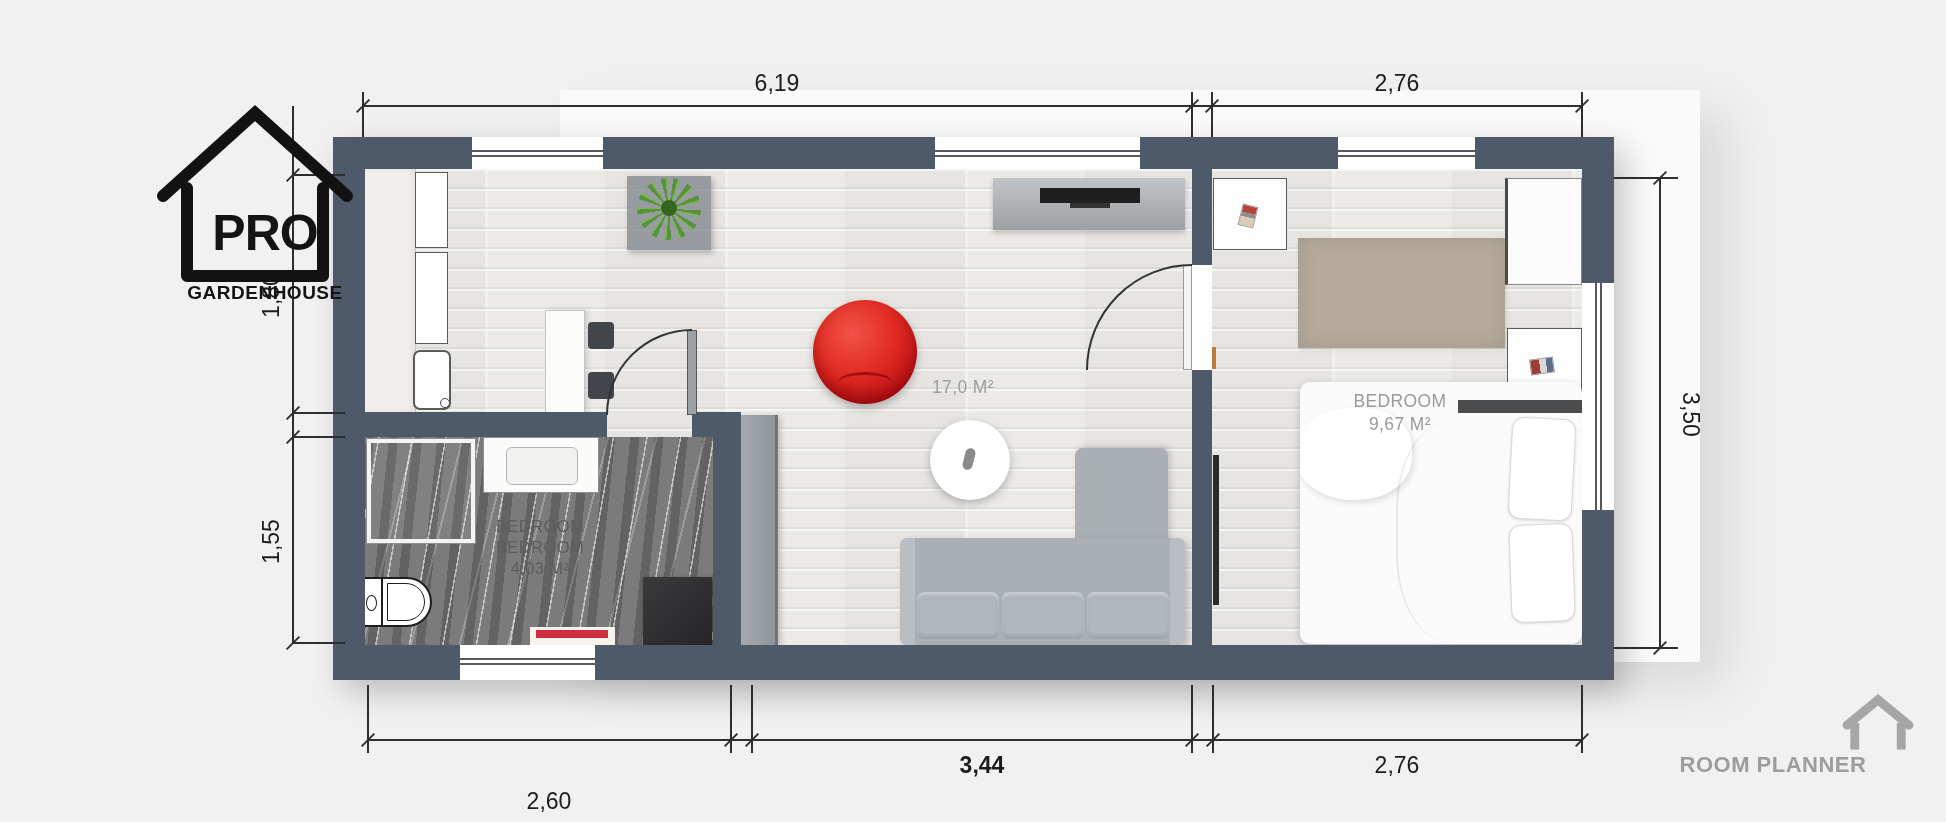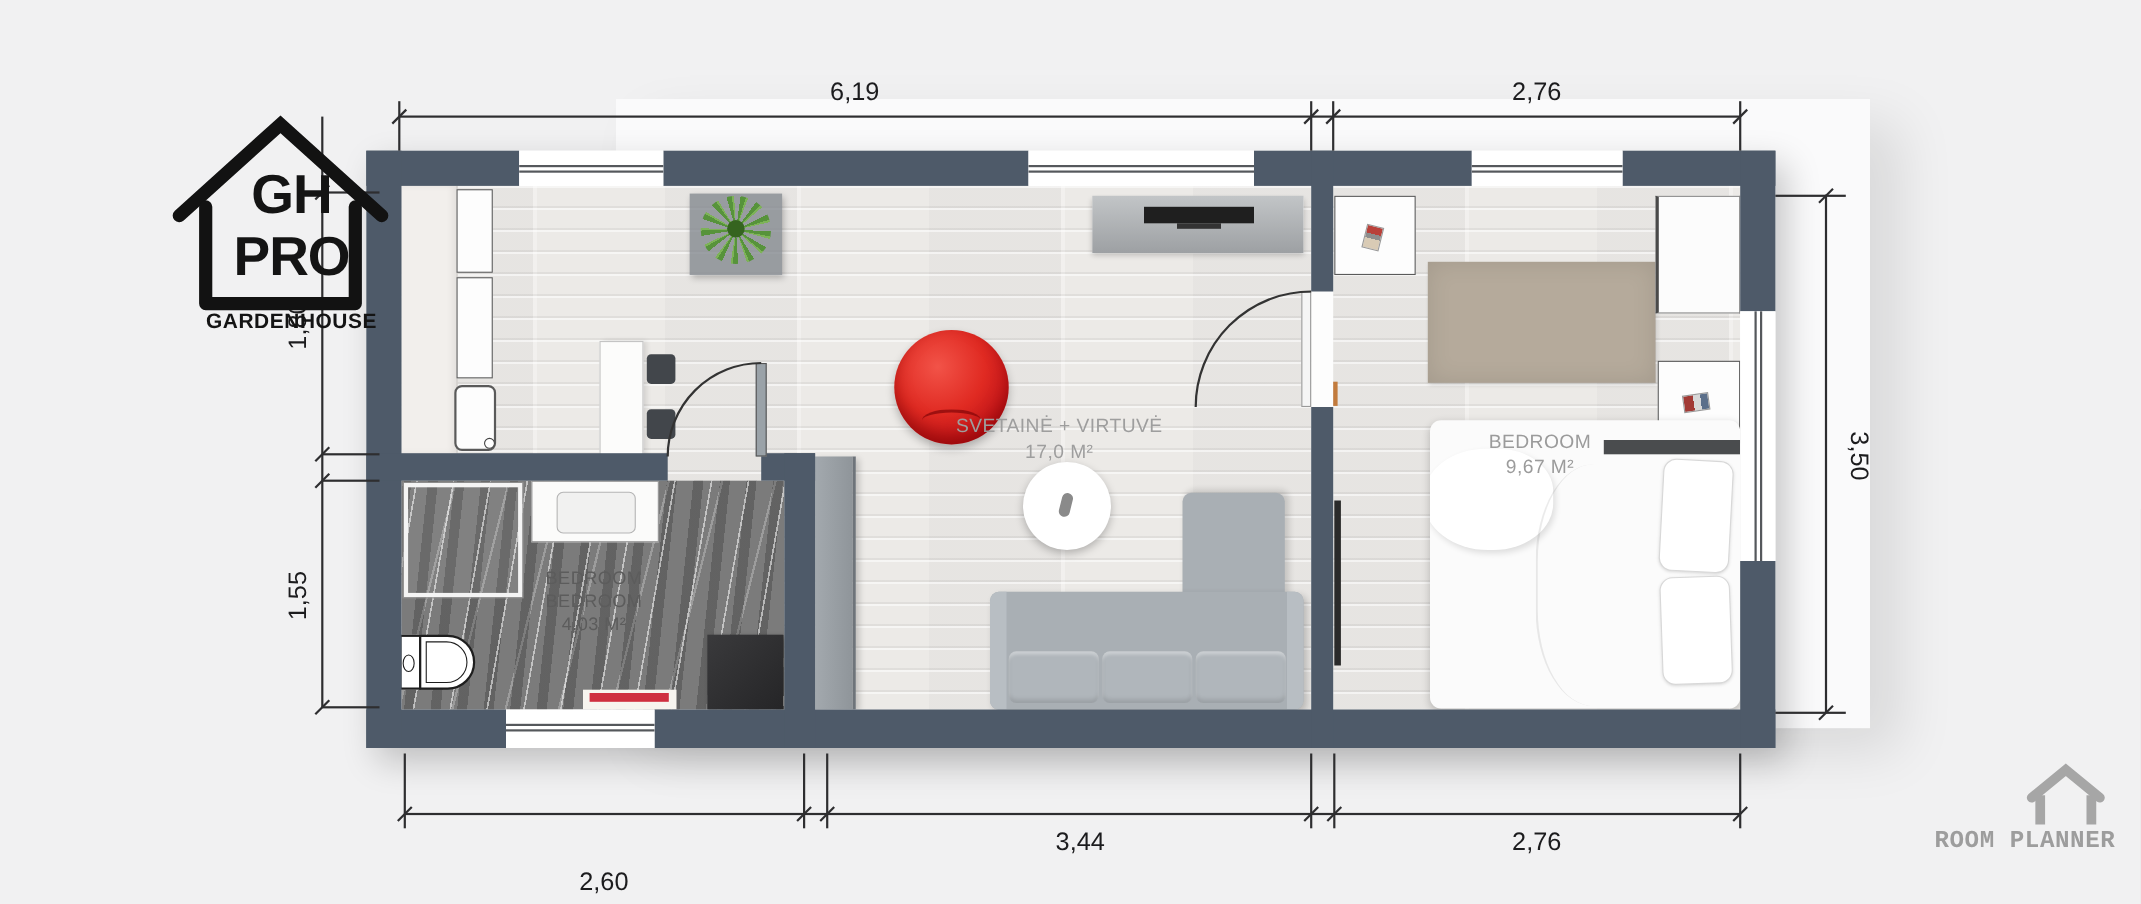--- a/index.html
+++ b/index.html
@@ -25,21 +25,21 @@
   
   .dl{background:#2e2e30;}
   .tick{width:18px;height:2px;background:#2e2e30;transform:rotate(-45deg);}
   .dimlab{font-size:23px;color:#1c1c1e;text-align:center;width:90px;}
   .room-label{text-align:center;letter-spacing:.4px;}
   
   .whitebox{background:#fdfdfd;border:1.5px solid #5a5a5a;box-sizing:border-box;}
   .cushion{position:absolute;background:#b0b6bb;border-radius:7px;box-shadow:inset 0 3px 3px rgba(255,255,255,.35), inset 0 -3px 4px rgba(0,0,0,.12);}
   .pillow{position:absolute;background:#ffffff;border:1px solid #d8d8d8;border-radius:12px;box-shadow:0 1px 3px rgba(0,0,0,.15);}
   .logo-text{color:#141414;text-align:center;font-weight:800;}
-  .wm{color:#9d9d9d;text-align:right;font-family:Liberation Mono, monospace;}
+  .wm{color:#9d9d9d;text-align:center;}
 </style>
 </head>
 <body>
 
 <div class="canvas">
 
   <div class="abs backdrop" style="left:560px;top:90px;width:1140px;height:572px;"></div>
   <div class="abs bshadow" style="left:333px;top:137px;width:1281px;height:543px;"></div>
 
   <div class="abs wood" style="left:365px;top:169px;width:827px;height:476px;"></div>
@@ -133,21 +133,20 @@
   <div class="abs win win-v" style="left:1582px;top:283px;width:32px;height:227px;"></div>
 
   <div class="abs" style="left:687px;top:330px;width:10px;height:85px;background:#9aa2a8;border:1px solid #555;box-sizing:border-box;"></div>
   <div class="abs" style="left:1183px;top:265px;width:9px;height:105px;background:#f5f5f5;border:1px solid #999;box-sizing:border-box;"></div>
   <svg class="abs" style="left:0;top:0;" width="1946" height="822" viewBox="0 0 1946 822">
     <path d="M 607 415 A 85 85 0 0 1 692 330" fill="none" stroke="#333" stroke-width="2"></path>
     <path d="M 1192 265 A 105 105 0 0 0 1087 370" fill="none" stroke="#333" stroke-width="2"></path>
   </svg>
 
   <div class="abs room-label" style="left:803px;top:376px;width:320px;font-size:17.5px;line-height:23px;color:#9e9e9e;">
-    <div>SVETAINĖ + VIRTUVĖ</div>
     <div>17,0 M²</div>
   </div>
   <div class="abs room-label" style="left:450px;top:516px;width:180px;font-size:16.5px;line-height:21px;color:#5c5c5c;">
     <div>BEDROOM</div>
     <div>BEDROOM</div>
     <div>4,03 M²</div>
   </div>
   <div class="abs room-label" style="left:1280px;top:390px;width:240px;font-size:17.5px;line-height:23px;color:#9b9b9b;">
     <div>BEDROOM</div>
     <div>9,67 M²</div>
@@ -194,31 +193,30 @@
   <div class="abs tick" style="left:284px;top:412px;"></div>
   <div class="abs tick" style="left:284px;top:436px;"></div>
   <div class="abs tick" style="left:284px;top:642px;"></div>
 
   <div class="abs tick" style="left:1651px;top:177px;"></div>
   <div class="abs tick" style="left:1651px;top:647px;"></div>
 
   <div class="abs dimlab" style="left:732px;top:70px;">6,19</div>
   <div class="abs dimlab" style="left:1352px;top:70px;">2,76</div>
   <div class="abs dimlab" style="left:504px;top:752px;margin-top:36px;">2,60</div>
-  <div class="abs dimlab" style="left:937px;top:752px;">3,44</div>
+  <div class="abs dimlab" style="left:937px;top:752px;font-weight:bold;">3,44</div>
   <div class="abs dimlab" style="left:1352px;top:752px;">2,76</div>
   <div class="abs dimlab" style="left:226px;top:282px;transform:rotate(-90deg);">1,80</div>
   <div class="abs dimlab" style="left:226px;top:528px;transform:rotate(-90deg);">1,55</div>
   <div class="abs dimlab" style="left:1645px;top:401px;transform:rotate(90deg);">3,50</div>
 
   <svg class="abs" style="left:143px;top:86px;" width="224" height="200" viewBox="0 0 224 200">
     <path d="M20 110 L112 27 L204 110" fill="none" stroke="#121212" stroke-width="12" stroke-linecap="round"></path>
     <path d="M44 102 L44 190 L180 190 L180 102" fill="none" stroke="#121212" stroke-width="12" stroke-linecap="round" stroke-linejoin="round"></path>
   </svg>
-  <div class="abs logo-text" style="left:170px;top:148px;width:190px;font-size:50px;letter-spacing:-1px;">GH</div>
   <div class="abs logo-text" style="left:170px;top:204px;width:190px;font-size:50px;letter-spacing:-1px;">PRO</div>
   <div class="abs logo-text" style="left:145px;top:282px;width:240px;font-size:19px;font-weight:700;letter-spacing:.5px;">GARDENHOUSE</div>
 
   <svg class="abs" style="left:1838px;top:692px;" width="80" height="62" viewBox="0 0 68 56">
     <path d="M6 30 L34 7 L62 30" fill="none" stroke="#a6a6a6" stroke-width="8" stroke-linecap="round"></path>
     <path d="M13 28 L13 52" fill="none" stroke="#a6a6a6" stroke-width="8"></path>
     <path d="M55 28 L55 52" fill="none" stroke="#a6a6a6" stroke-width="8"></path>
   </svg>
   <div class="abs wm" style="left:1623px;top:752px;width:300px;font-size:22px;font-weight:800;letter-spacing:.5px;color:#9d9d9d;">ROOM PLANNER</div>
 

